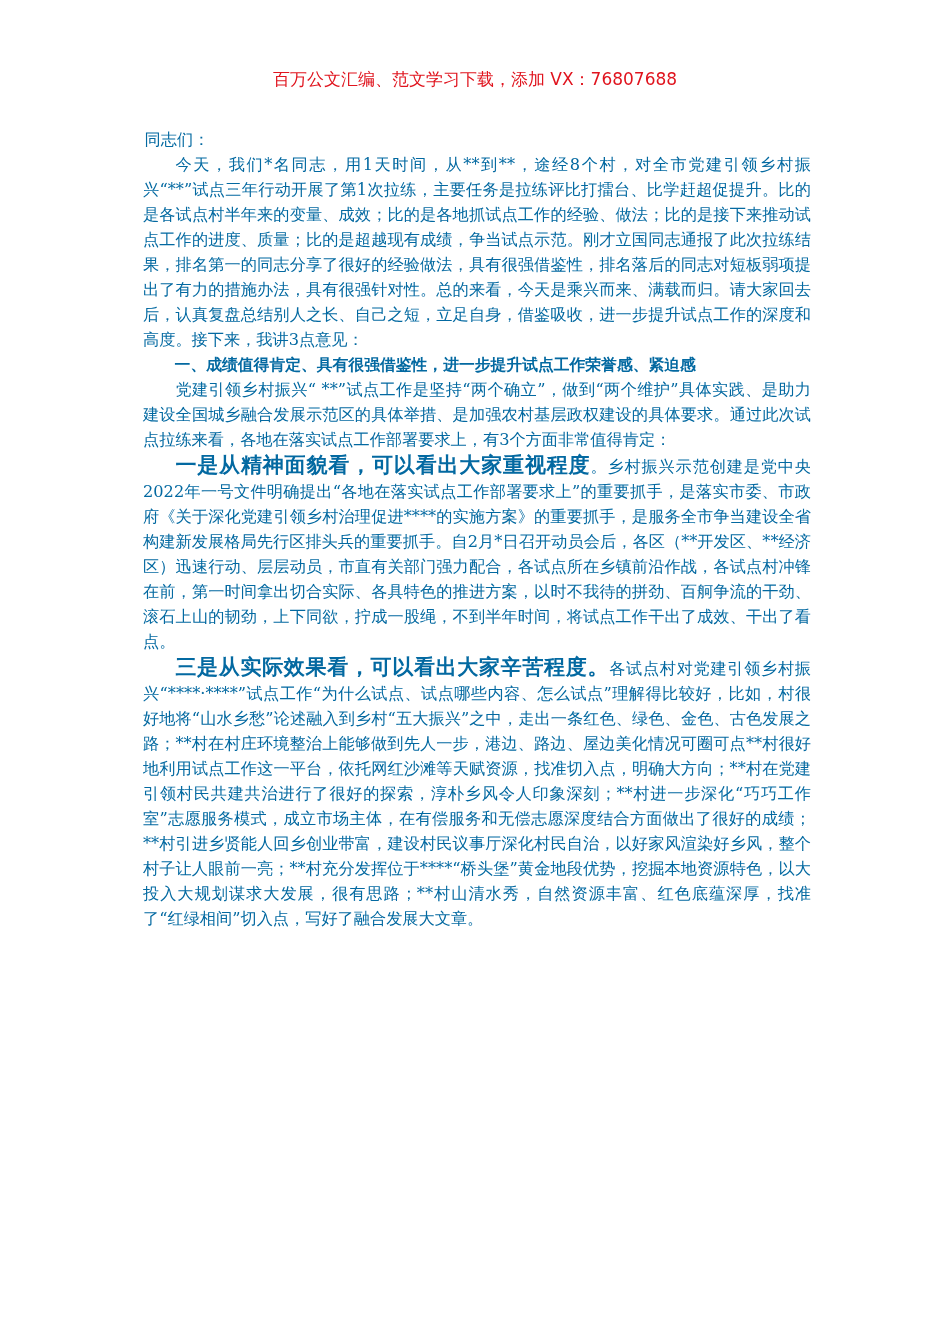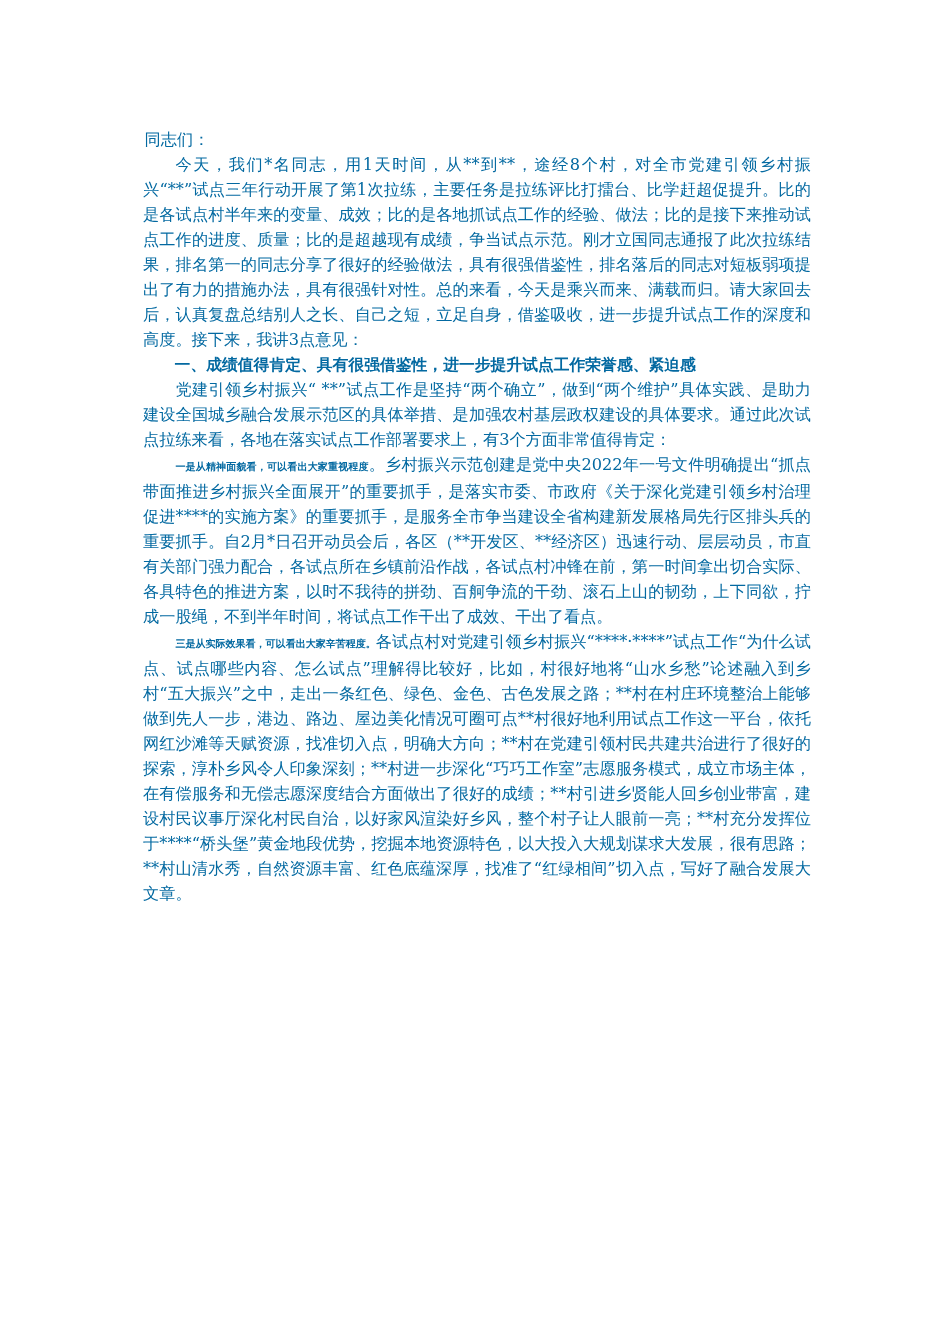--- a/index.html
+++ b/index.html
@@ -10,28 +10,29 @@
       font-family: "DejaVu Sans", sans-serif; font-size: 17px; color: #e0141e; letter-spacing: 0px;
     }
     .body {
       position: absolute; left: 143px; top: 127px; width: 668px;
       font-family: "DejaVu Serif", serif; font-size: 16.2px; line-height: 25px; color: #0369a1;
       text-align: justify;
     }
     .body p { margin: 0; text-indent: 2em; }
     .body p.salute { text-indent: 0.1em; }
     .body p.h1 { font-family: "DejaVu Sans", sans-serif; font-weight: bold; font-size: 15.8px; }
-    .body b { font-family: Liberation Serif, serif; font-weight: bold; font-size: 10px; }
+    .body b { font-family: Liberation Sans, sans-serif; font-weight: bold; font-size: 21px; }
   </style>
 </head>
 <body>
 
 <div class="page">
+  <div class="header">百万公文汇编、范文学习下载，添加 VX：76807688</div>
 
   <div class="body">
     <p class="salute">同志们：</p>
     <p>今天，我们*名同志，用1天时间，从**到**，途经8个村，对全市党建引领乡村振兴“**”试点三年行动开展了第1次拉练，主要任务是拉练评比打擂台、比学赶超促提升。比的是各试点村半年来的变量、成效；比的是各地抓试点工作的经验、做法；比的是接下来推动试点工作的进度、质量；比的是超越现有成绩，争当试点示范。刚才立国同志通报了此次拉练结果，排名第一的同志分享了很好的经验做法，具有很强借鉴性，排名落后的同志对短板弱项提出了有力的措施办法，具有很强针对性。总的来看，今天是乘兴而来、满载而归。请大家回去后，认真复盘总结别人之长、自己之短，立足自身，借鉴吸收，进一步提升试点工作的深度和高度。接下来，我讲3点意见：</p>
     <p class="h1">一、成绩值得肯定、具有很强借鉴性，进一步提升试点工作荣誉感、紧迫感</p>
     <p>党建引领乡村振兴“ **”试点工作是坚持“两个确立”，做到“两个维护”具体实践、是助力建设全国城乡融合发展示范区的具体举措、是加强农村基层政权建设的具体要求。通过此次试点拉练来看，各地在落实试点工作部署要求上，有3个方面非常值得肯定：</p>
-    <p><b>一是从精神面貌看，可以看出大家重视程度</b><span>。乡村振兴示范创建是党中央2022年一号文件明确提出“抓点带面推进乡村振兴全面展开”的重要抓手，是落实市委、市政府《关于深化党建引领乡村治理促进****的实施方案》的重要抓手，是服务全市争当建设全省构建新发展格局先行区排头兵的重要抓手。自2月*日召开动员会后，各区（**开发区、**经济区）迅速行动、层层动员，市直有关部门强力配合，各试点所在乡镇前沿作战，各试点村冲锋在前，第一时间拿出切合实际、各具特色的推进方案，以时不我待的拼劲、百舸争流的干劲、滚石上山的韧劲，上下同欲，拧成一股绳，不到半年时间，将试点工作干出了成效、干出了看点。</span></p>
+    <p><b>一是从精神面貌看，可以看出大家重视程度</b><span>。乡村振兴示范创建是党中央2022年一号文件明确提出“各地在落实试点工作部署要求上”的重要抓手，是落实市委、市政府《关于深化党建引领乡村治理促进****的实施方案》的重要抓手，是服务全市争当建设全省构建新发展格局先行区排头兵的重要抓手。自2月*日召开动员会后，各区（**开发区、**经济区）迅速行动、层层动员，市直有关部门强力配合，各试点所在乡镇前沿作战，各试点村冲锋在前，第一时间拿出切合实际、各具特色的推进方案，以时不我待的拼劲、百舸争流的干劲、滚石上山的韧劲，上下同欲，拧成一股绳，不到半年时间，将试点工作干出了成效、干出了看点。</span></p>
     <p><b>三是从实际效果看，可以看出大家辛苦程度。</b><span>各试点村对党建引领乡村振兴“****·****”试点工作“为什么试点、试点哪些内容、怎么试点”理解得比较好，比如，村很好地将“山水乡愁”论述融入到乡村“五大振兴”之中，走出一条红色、绿色、金色、古色发展之路；**村在村庄环境整治上能够做到先人一步，港边、路边、屋边美化情况可圈可点**村很好地利用试点工作这一平台，依托网红沙滩等天赋资源，找准切入点，明确大方向；**村在党建引领村民共建共治进行了很好的探索，淳朴乡风令人印象深刻；**村进一步深化“巧巧工作室”志愿服务模式，成立市场主体，在有偿服务和无偿志愿深度结合方面做出了很好的成绩；**村引进乡贤能人回乡创业带富，建设村民议事厅深化村民自治，以好家风渲染好乡风，整个村子让人眼前一亮；**村充分发挥位于****“桥头堡”黄金地段优势，挖掘本地资源特色，以大投入大规划谋求大发展，很有思路；**村山清水秀，自然资源丰富、红色底蕴深厚，找准了“红绿相间”切入点，写好了融合发展大文章。</span></p>
   </div>
 </div>
 
 </body></html>

